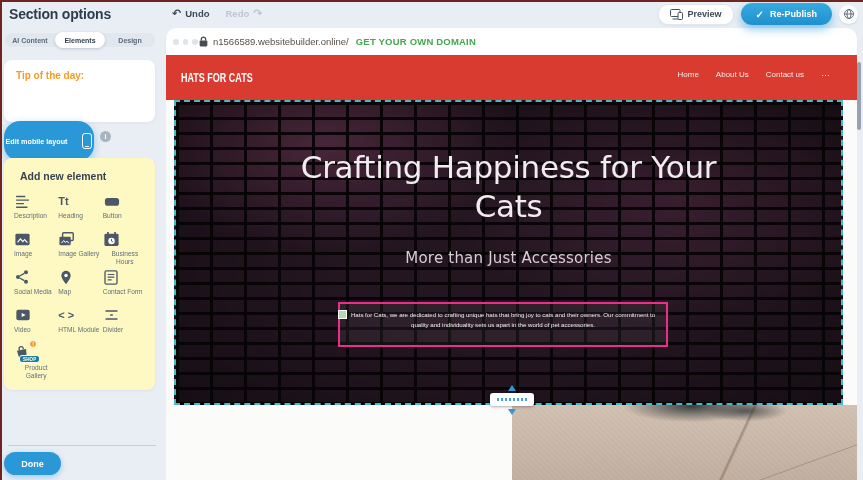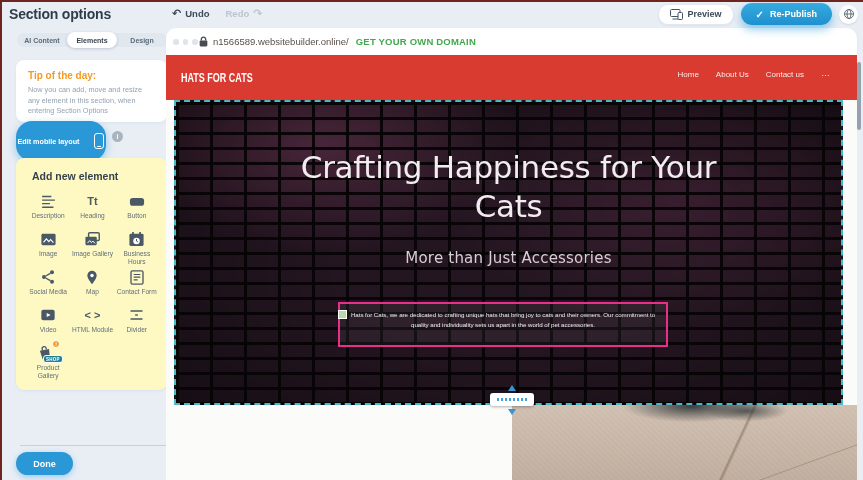--- a/index.html
+++ b/index.html
@@ -19,38 +19,38 @@
   .undo { color:#3d4a58; }
   .redo { color:#bcc6d0; }
   .hist-ic { font-family:"DejaVu Sans", sans-serif; font-size:11px; }
   .top-right { position:absolute; right:5px; top:3px; display:flex; align-items:center; gap:7px; }
   .preview-btn { height:19px; padding:0 11px; border-radius:10px; background:#ffffff; border:1px solid #e2e8ef; font-size:9px; font-weight:bold; color:#3d4a58; display:flex; align-items:center; gap:5px; box-shadow:0 1px 2px rgba(60,80,110,.08); }
   .republish-btn { height:22px; padding:0 15px; border-radius:12px; background:linear-gradient(#36abdf,#1f90cf); color:#fff; font-size:9px; font-weight:bold; display:flex; align-items:center; gap:6px; box-shadow:0 4px 10px rgba(42,157,216,.55); }
   .check-ic { font-size:10px; }
   .globe-btn { width:19px; height:19px; border-radius:50%; background:#fff; display:flex; align-items:center; justify-content:center; box-shadow:0 1px 2px rgba(60,80,110,.15); }
 
   
-  .panel { position:absolute; left:12px; top:28px; width:166px; height:452px; }
+  .panel { position:absolute; left:0; top:28px; width:166px; height:452px; }
   .tabs { position:absolute; left:4px; top:4px; width:152px; height:16px; background:#e0e7ef; border:1px solid #eaeff5; border-radius:9px; display:flex; align-items:center; }
   .tab { flex:1; height:16px; display:flex; align-items:center; justify-content:center; font-size:7px; font-weight:bold; color:#5c6a78; border-radius:9px; }
   .tab.active { background:#fff; color:#36434f; box-shadow:0 1px 3px rgba(60,80,110,.25); }
 
   .tip-card { position:absolute; left:4px; top:32px; width:151px; height:62px; background:#fff; border-radius:8px; padding:10px 12px; box-shadow:0 1px 3px rgba(60,80,110,.07); }
   .tip-title { font-size:10px; font-weight:bold; color:#f59b23; }
   .tip-body { margin-top:4px; font-size:7.3px; line-height:1.45; color:#93a2b1; }
 
   .edit-mobile-btn { position:absolute; left:4px; top:93px; width:90px; height:40px; border-radius:16px; background:#2a97d6; color:#fff; font-size:7.2px; font-weight:bold; display:flex; align-items:center; justify-content:center; gap:15px; box-shadow:0 3px 8px rgba(42,151,214,.45); }
   .phone-ic { width:10px; height:16px; border:1.4px solid #fff; border-radius:3px; position:relative; }
   .phone-ic::after { content:""; position:absolute; left:50%; bottom:1px; transform:translateX(-50%); width:4px; height:1.5px; background:#fff; border-radius:1px; }
   .info-dot { position:absolute; left:100px; top:103px; width:11px; height:11px; border-radius:50%; background:#a9b4bf; color:#fff; font-size:7px; font-weight:bold; display:flex; align-items:center; justify-content:center; }
 
   .add-card { position:absolute; left:4px; top:130px; width:151px; height:232px; background:#fef9c3; border-radius:8px; box-shadow:0 1px 3px rgba(60,80,110,.07); }
   .add-title { margin:12px 0 0 16px; font-size:10.5px; font-weight:bold; color:#36434f; }
   .el-grid { display:grid; grid-template-columns:repeat(3,1fr); grid-auto-rows:38px; padding:10px 8px 0 10px; }
-  .el-item { display:flex; flex-direction:column; align-items:center; gap:2px; }
+  .el-item { display:flex; flex-direction:column; align-items:flex-start; gap:2px; }
   .el-icon { height:18px; display:flex; align-items:center; justify-content:center; color:#4b5866; }
   .el-glyph { font-size:11px; font-weight:bold; color:#4b5866; }
   .el-label { font-size:6.6px; color:#606f7c; text-align:center; line-height:1.25; }
   .pg-wrap { position:relative; width:22px; height:18px; }
   .pg-badge { position:absolute; right:-1px; top:-4px; width:8px; height:8px; border-radius:50%; background:#f59b23; border:1px solid #fff; color:#fff; font-size:5px; font-weight:bold; display:flex; align-items:center; justify-content:center; }
   .pg-shop { position:absolute; right:-4px; bottom:-1px; background:#1f7f93; border:1px solid #fff; border-radius:3px; color:#fff; font-size:4.5px; font-weight:bold; padding:0.5px 2.5px; letter-spacing:0.2px; }
 
   .panel-divider { position:absolute; left:8px; top:417px; width:148px; border-top:1px solid #c7d0d9; }
   .done-btn { position:absolute; left:4px; top:424px; width:57px; height:23px; border-radius:12px; background:#2a97d6; color:#fff; font-size:9px; font-weight:bold; display:flex; align-items:center; justify-content:center; box-shadow:0 2px 6px rgba(42,151,214,.4); }
 
@@ -160,21 +160,20 @@
 <aside class="panel">
 
   <div class="tabs">
     <div class="tab">AI Content</div>
     <div class="tab active">Elements</div>
     <div class="tab">Design</div>
   </div>
 
   <section class="tip-card">
     <div class="tip-title">Tip of the day:</div>
-    <div class="tip-body">Now you can add, move and resize any element in this section, when entering Section Options</div>
   </section>
 
   <button class="edit-mobile-btn">
     <span>Edit mobile layout</span>
     <span class="phone-ic"></span>
   </button>
   <div class="info-dot">i</div>
 
   <section class="add-card">
     <div class="add-title">Add new element</div>

